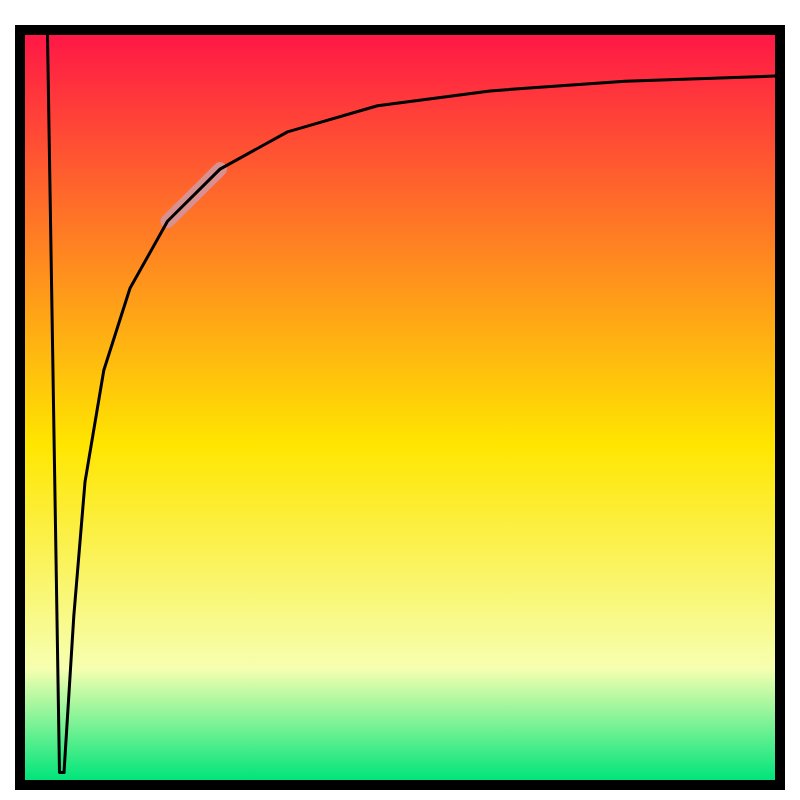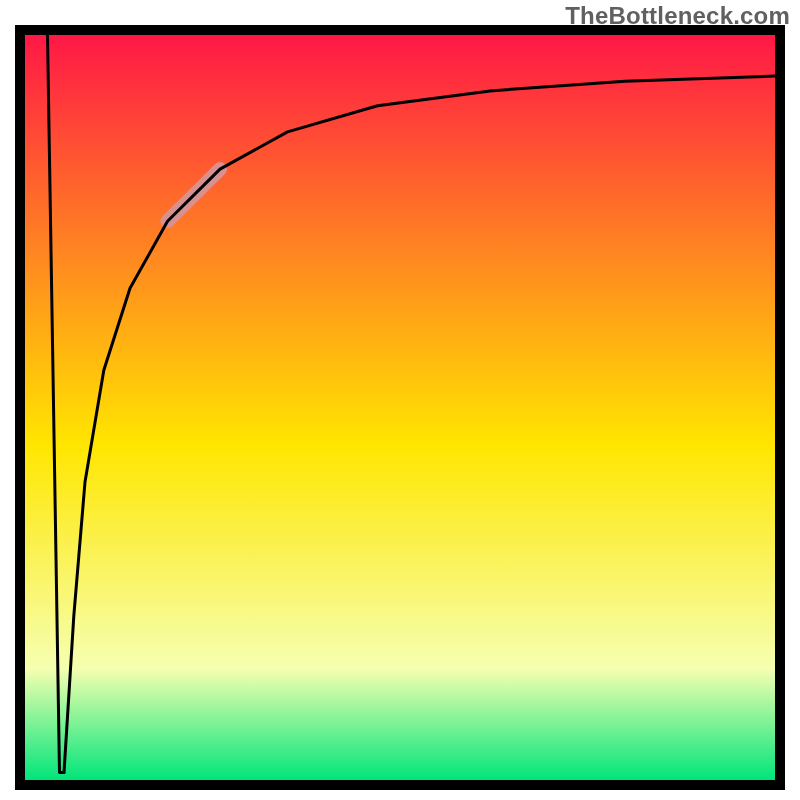--- a/index.html
+++ b/index.html
@@ -29,21 +29,20 @@
     position: absolute;
     left: 0;
     top: 0;
   }
 </style>
 </head>
 <body>
 
 <div class="stage">
 
-  <div class="watermark">TheBottleneck.com</div>
 
   <svg class="plot" width="800" height="800" viewBox="0 0 800 800">
     <defs>
       <linearGradient id="bg-grad" x1="0" y1="0" x2="0" y2="1">
         <stop id="g-top" offset="0%" stop-color="#ff1846"></stop>
         <stop id="g-mid1" offset="55%" stop-color="#ffe600"></stop>
         <stop id="g-mid2" offset="85%" stop-color="#f6ffb0"></stop>
         <stop id="g-bot" offset="100%" stop-color="#00e57a"></stop>
       </linearGradient>
     </defs>

